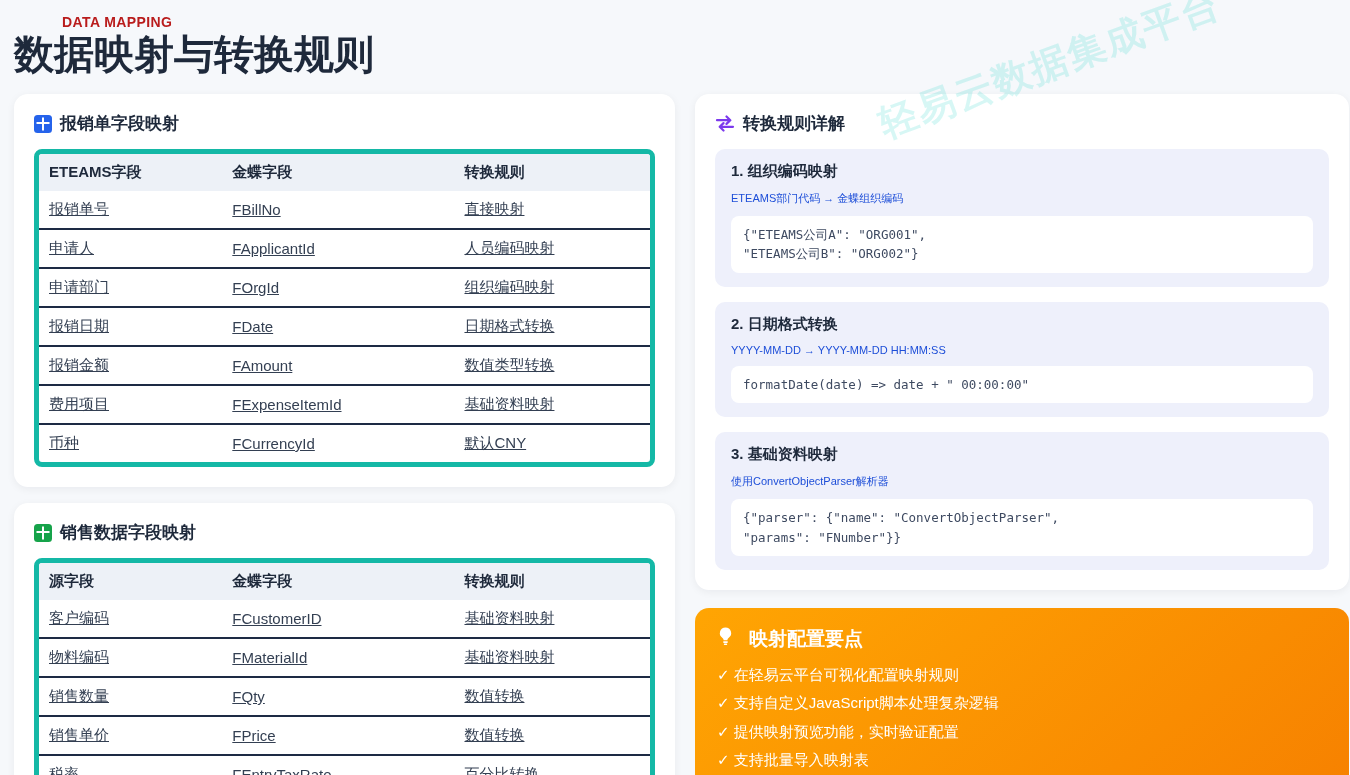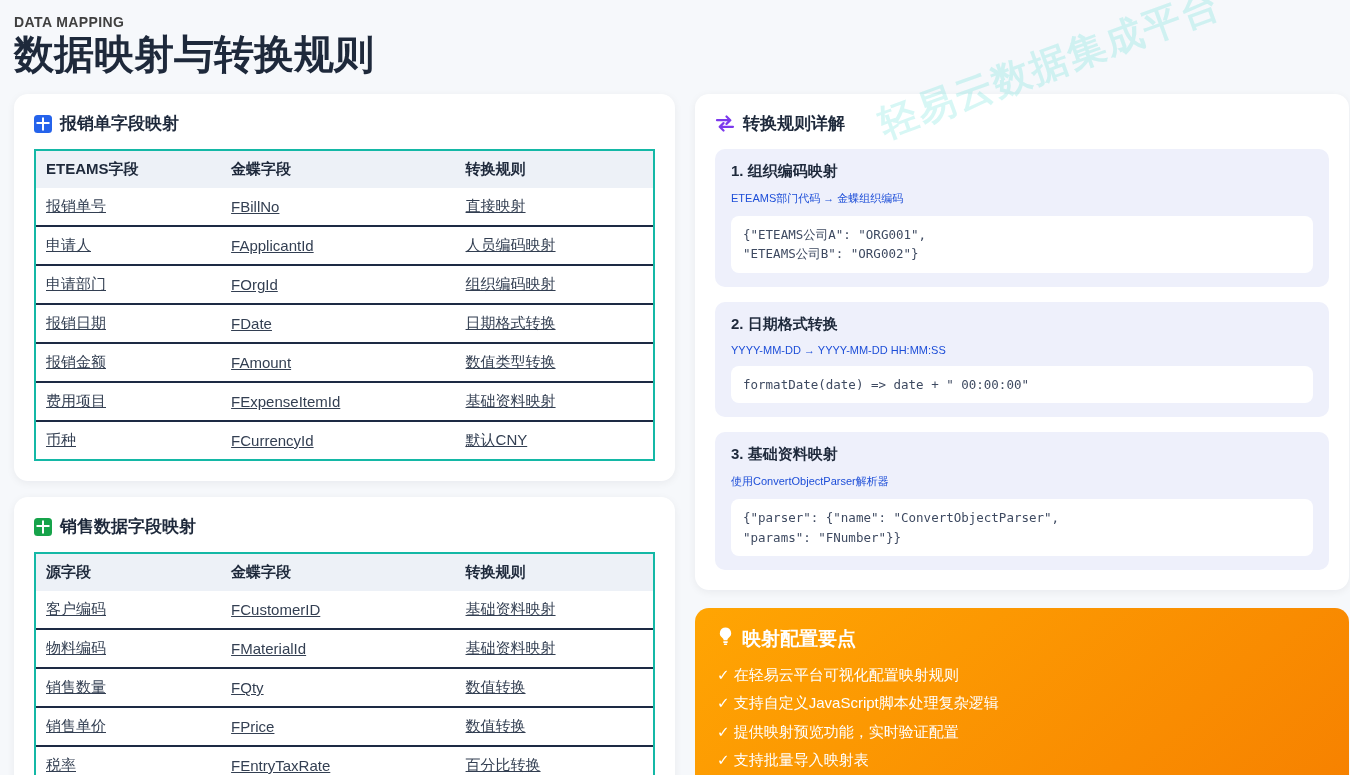--- a/index.html
+++ b/index.html
@@ -1,54 +1,54 @@
 <!DOCTYPE html>
 <html><head>
 <meta charset="utf-8">
 <style>
   html,body{margin:0;padding:0;width:1350px;height:775px;overflow:hidden;
     background:#f6f8fb;font-family:"Liberation Sans","DejaVu Sans",sans-serif;}
   .page{position:relative;width:1350px;height:775px;}
 
   
   .hdr{padding:14px 0 0 14px;}
-  .eyebrow{color:#404040;font-size:14px;font-weight:700;letter-spacing:.4px;}
+  .eyebrow{color:#b91c1c;font-size:14px;font-weight:700;letter-spacing:.4px;margin-left:48px;}
   .title{color:#1e293b;font-size:40px;font-weight:700;margin-top:5px;line-height:38px;}
 
   
   .content{display:grid;grid-template-columns:661px 654px;gap:16px 20px;
     align-items:start;margin:21px 0 0 14px;}
   .col{display:flex;flex-direction:column;gap:16px;}
   .col-right{gap:18px;}
 
   .card{background:#fff;border-radius:14px;padding:18px 20px 20px;
     box-shadow:0 2px 8px rgba(15,23,42,.06);}
   .card-h{display:flex;align-items:center;gap:8px;font-size:17px;font-weight:700;
     color:#1e293b;margin-bottom:14px;}
   .icon-blue{color:#2563eb;display:inline-flex;}
   .icon-green{color:#16a34a;display:inline-flex;}
   .icon-purple{color:#7c3aed;display:inline-flex;}
 
-  .tbl-wrap{border:2px solid #14b8a6;border-radius:0;overflow:hidden;}
+  .tbl-wrap{border:5px solid #14b8a6;border-radius:8px;overflow:hidden;}
   table{width:100%;border-collapse:collapse;font-size:15px;}
   th{background:#edf1f7;text-align:left;font-weight:700;color:#1e293b;padding:9px 10px;}
   td{padding:9px 10px;color:#333f52;text-decoration:underline;}
   tbody tr:not(:last-child) td{border-bottom:2px solid #1d2a44;}
 
   .rule-block{background:#eef0fb;border-radius:10px;padding:13px 16px 14px;margin-bottom:15px;}
   .rule-block:last-child{margin-bottom:0;}
   .rule-title{font-size:15px;font-weight:700;color:#1e293b;margin:0;}
   .rule-sub{font-size:11px;color:#1d4ed8;margin:10px 0 10px;}
   .rule-code{background:#fff;border-radius:8px;padding:9px 12px;margin:0;
     font-family:"DejaVu Sans Mono","Liberation Mono",monospace;font-size:12.5px;
     color:#3e4a61;line-height:1.55;white-space:pre-line;}
 
   .tips{background:linear-gradient(140deg,#ffa503 0%,#f67f00 100%);
     border-radius:14px;padding:18px 22px;color:#fff;min-height:190px;}
-  .tips-h{display:flex;align-items:center;gap:8px;font-size:19px;font-weight:700;
+  .tips-h{display:flex;align-items:center;gap:15px;font-size:19px;font-weight:700;
     margin-bottom:9px;}
   .tips ul{list-style:none;margin:0;padding:0;}
   .tips li{font-size:15px;line-height:28.5px;font-weight:500;}
 
   .watermark{position:absolute;left:872px;top:102px;transform:rotate(-20deg);
     transform-origin:0 0;font-size:38px;font-weight:700;letter-spacing:2px;
     color:rgba(34,211,198,.18);white-space:nowrap;z-index:10;pointer-events:none;}
 </style>
 </head>
 <body>

